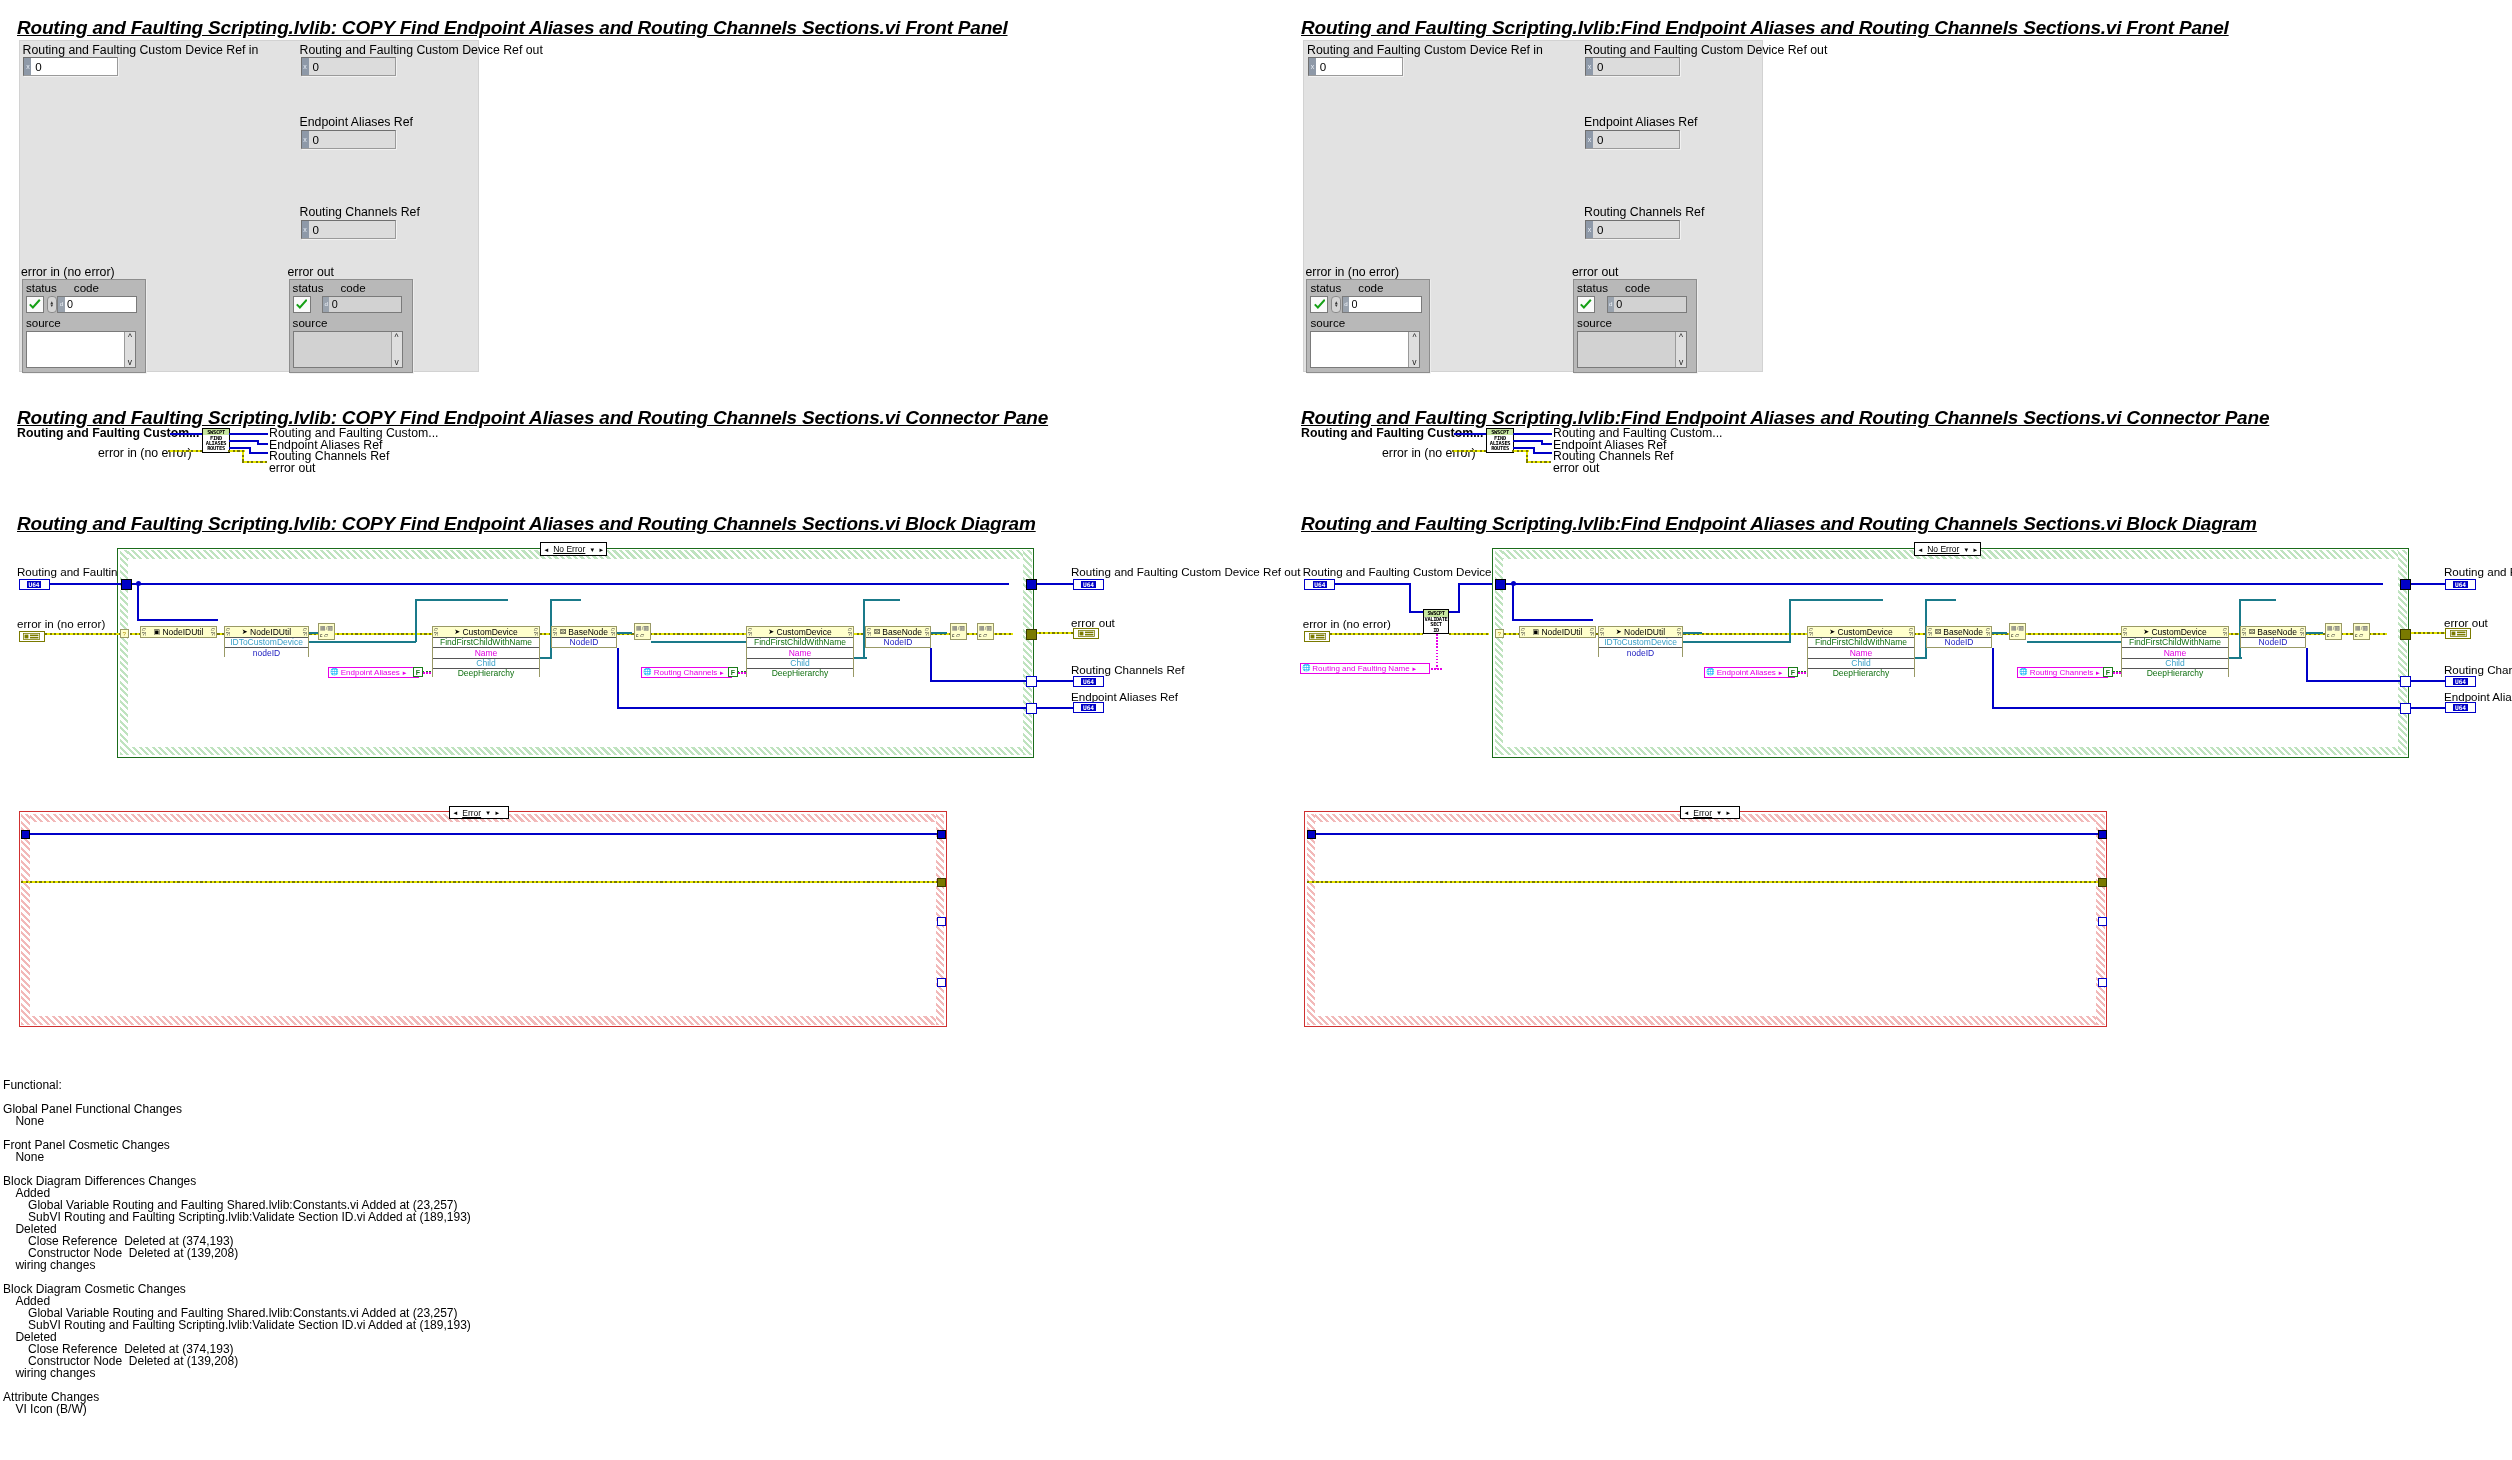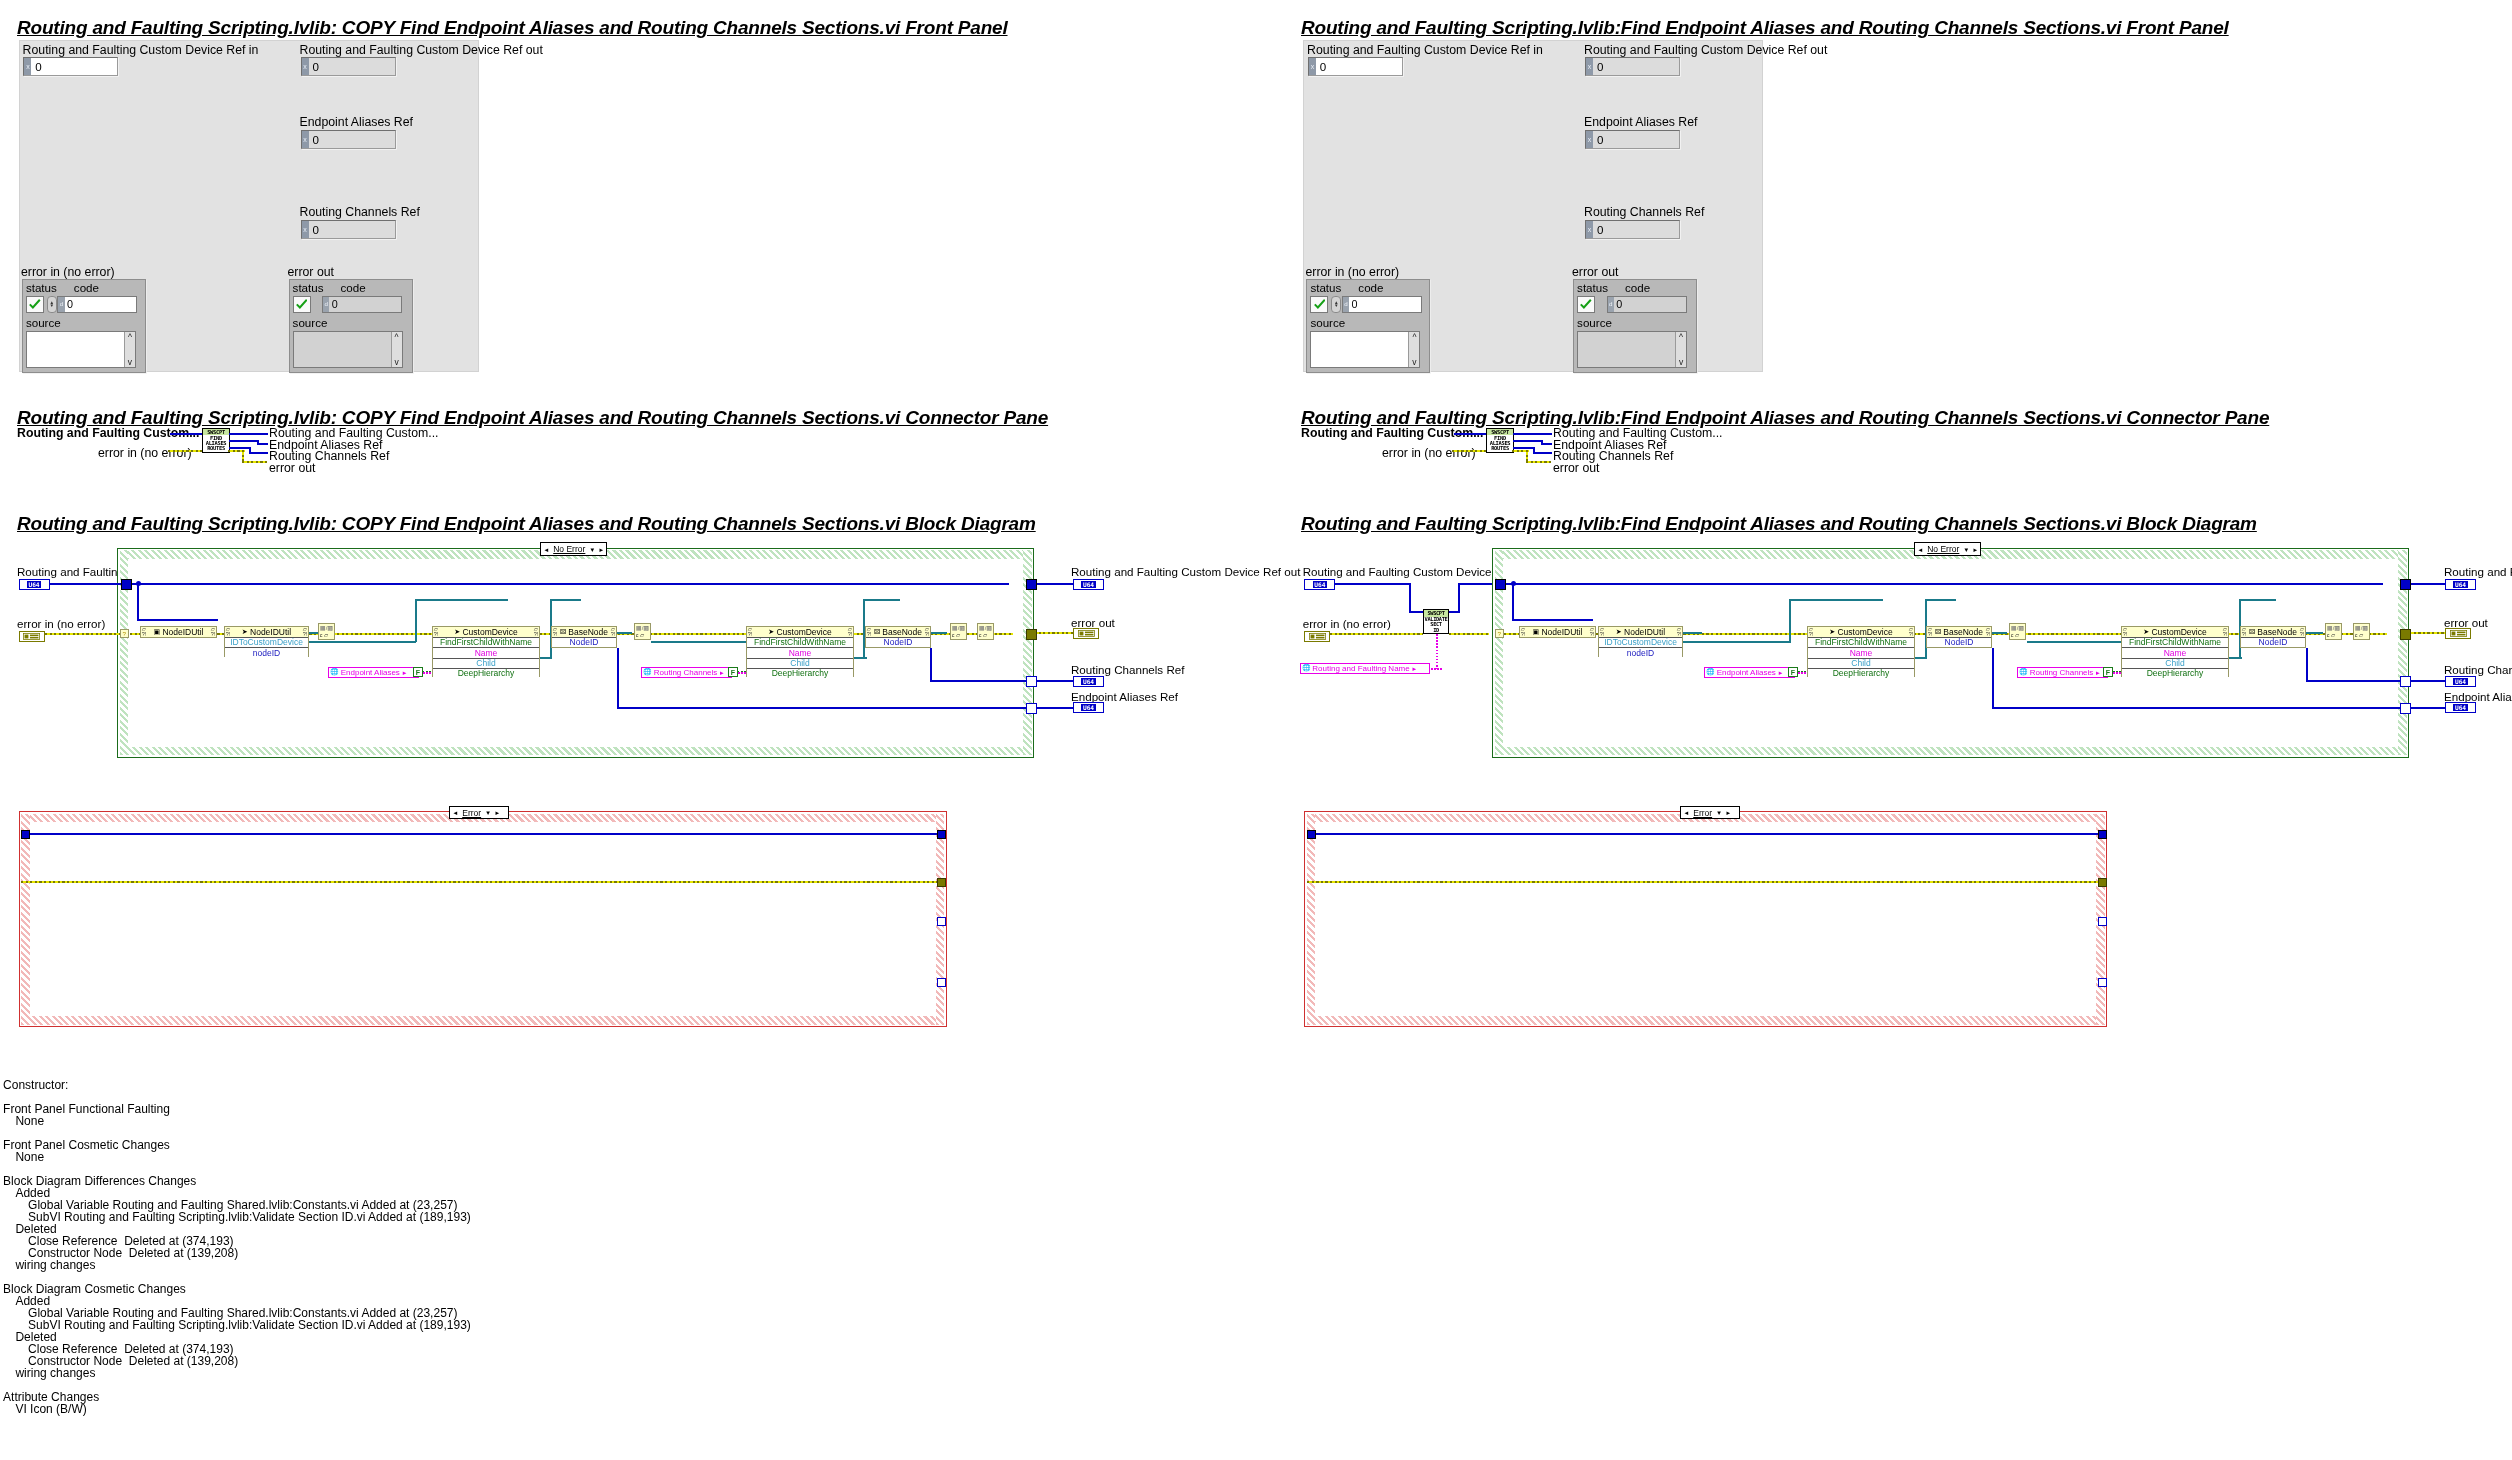--- a/index.html
+++ b/index.html
@@ -886,23 +886,23 @@
   <div class="tunnel" style="left:11.6px;top:28px;width:7px;height:7px;"></div>
   <div class="tunnel" style="left:803px;top:28px;width:7px;height:7px;"></div>
   <div class="wire-b" style="left:16px;top:31px;width:789px;height:1.5px;"></div>
   <div class="wire-err" style="left:11.6px;top:79px;width:797px;height:2.3px;"></div>
   <div class="tunnel errt" style="left:803px;top:76px;width:7px;height:7px;"></div>
   <div class="tunnel hollow" style="left:803px;top:115px;width:7px;height:7px;"></div>
   <div class="tunnel hollow" style="left:803px;top:176px;width:7px;height:7px;"></div>
 </div>
 
 <div class="abs" style="left:3.1px;top:1079px;width:925px;">
-  <div class="diff">Constructor:</div>
+  <div class="diff">Functional:</div>
   <div id="diff-sections">
-      <div class="diff" style="margin-top: 12px;">Front Panel Functional Faulting</div>
+      <div class="diff" style="margin-top: 12px;">Global Panel Functional Changes</div>
       <div class="diff" style="padding-left: 12.3px;">None</div>
       <div class="diff" style="margin-top: 12px;">Front Panel Cosmetic Changes</div>
       <div class="diff" style="padding-left: 12.3px;">None</div>
       <div class="diff" style="margin-top: 12px;">Block Diagram Differences Changes</div>
       <div class="diff" style="padding-left: 12.3px;">Added</div>
       <div class="diff" style="padding-left: 25px;">Global Variable Routing and Faulting Shared.lvlib:Constants.vi Added at (23,257)</div>
       <div class="diff" style="padding-left: 25px;">SubVI Routing and Faulting Scripting.lvlib:Validate Section ID.vi Added at (189,193)</div>
       <div class="diff" style="padding-left: 12.3px;">Deleted</div>
       <div class="diff" style="padding-left: 25px;">Close Reference  Deleted at (374,193)</div>
       <div class="diff" style="padding-left: 25px;">Constructor Node  Deleted at (139,208)</div>

